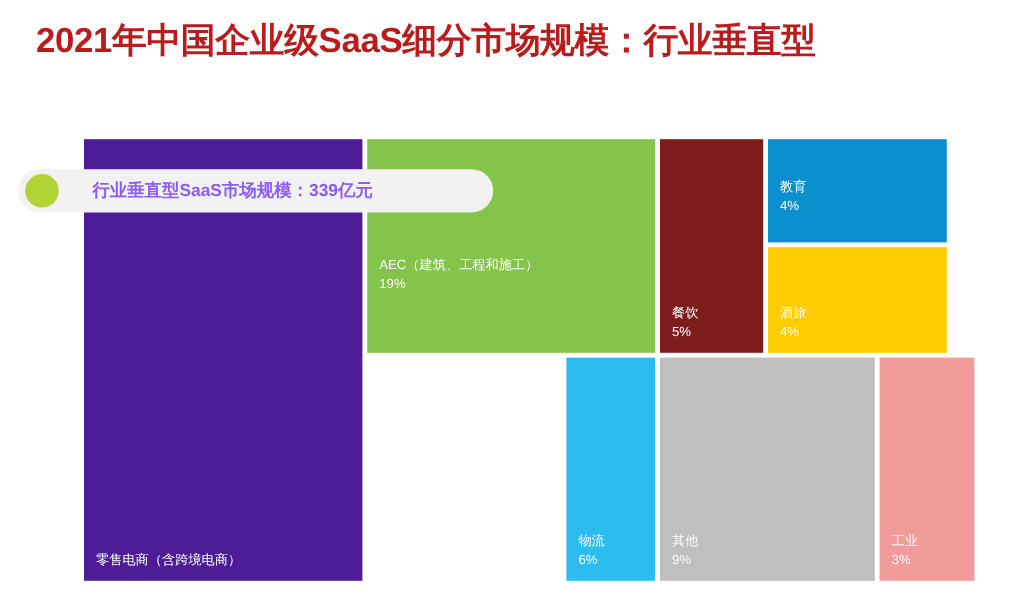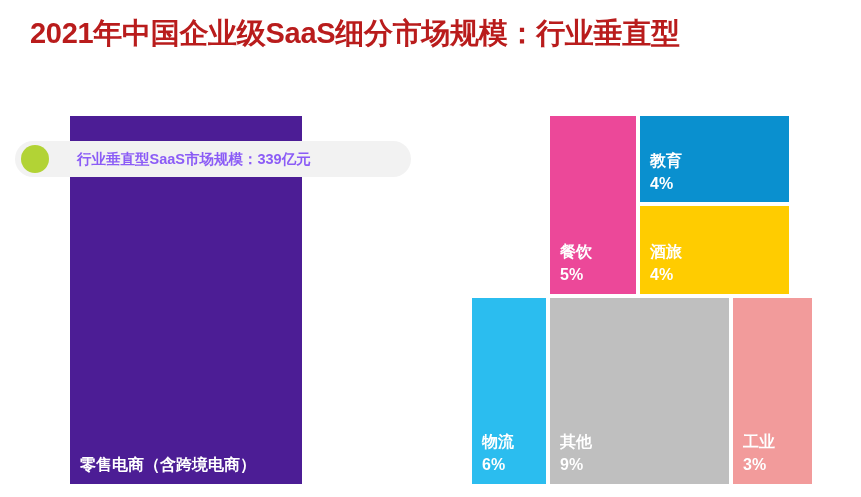--- a/index.html
+++ b/index.html
@@ -38,22 +38,22 @@
   .tile {
     position: absolute;
     box-sizing: border-box;
     overflow: hidden;
   }
 
   .tile-label {
     position: absolute;
     left: 10px;
     color: #ffffff;
-    font-size: 16px;
-    font-weight: bold;
+    font-size: 11px;
+    font-weight: normal;
     line-height: 1.45;
     white-space: nowrap;
     text-shadow: 0 0 1px rgba(0,0,0,0.05);
   }
 
   .tile-label .pct {
     display: block;
   }
 
   
@@ -103,24 +103,27 @@
 </style>
 </head>
 <body>
 
 <div id="chart-title">2021年中国企业级SaaS细分市场规模：行业垂直型</div>
 
 <div id="treemap">
     <div class="tile" style="left: 70px; top: 116px; width: 232px; height: 368px; background: #4c1d95;">
       <div class="tile-label anchor-bottom"><span>零售电商（含跨境电商）</span></div>
     </div>
+    <div class="tile" style="left: 306px; top: 116px; width: 240px; height: 178px; background: rgb(132, 196, 74);">
+      <div class="tile-label anchor-mid-lo"><span>AEC（建筑、工程和施工）</span><span class="pct">19%</span></div>
+    </div>
     <div class="tile" style="left: 472px; top: 298px; width: 74px; height: 186px; background: rgb(43, 189, 239);">
       <div class="tile-label anchor-bottom"><span>物流</span><span class="pct">6%</span></div>
     </div>
-    <div class="tile" style="left: 550px; top: 116px; width: 86px; height: 178px; background: #ec4899;">
+    <div class="tile" style="left: 550px; top: 116px; width: 86px; height: 178px; background: #7f1d1d;">
       <div class="tile-label anchor-bottom"><span>餐饮</span><span class="pct">5%</span></div>
     </div>
     <div class="tile" style="left: 640px; top: 116px; width: 149px; height: 86px; background: rgb(10, 144, 207);">
       <div class="tile-label anchor-mid-hi"><span>教育</span><span class="pct">4%</span></div>
     </div>
     <div class="tile" style="left: 640px; top: 206px; width: 149px; height: 88px; background: rgb(255, 204, 0);">
       <div class="tile-label anchor-bottom"><span>酒旅</span><span class="pct">4%</span></div>
     </div>
     <div class="tile" style="left: 550px; top: 298px; width: 179px; height: 186px; background: rgb(191, 191, 191);">
       <div class="tile-label anchor-bottom"><span>其他</span><span class="pct">9%</span></div>

